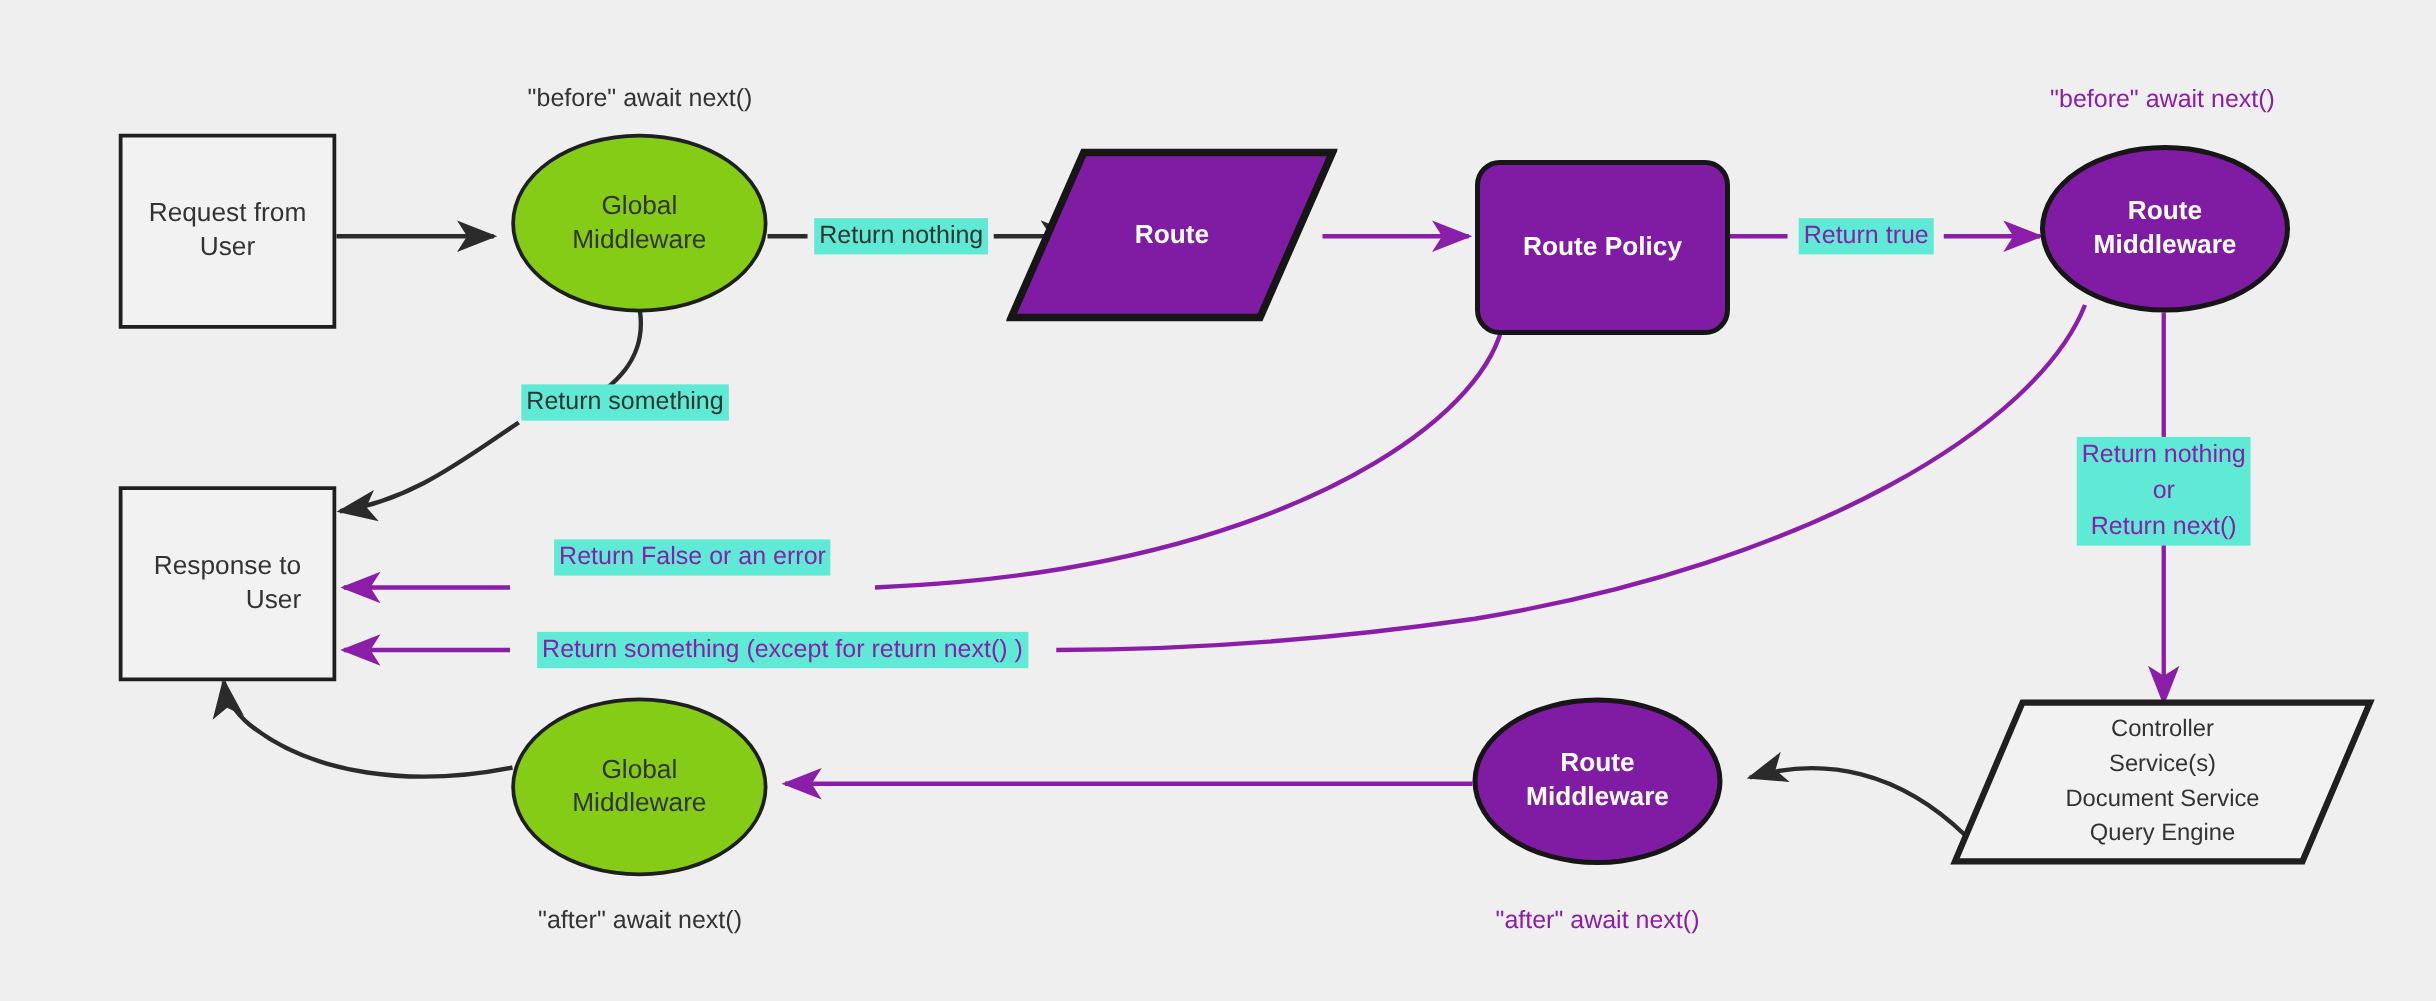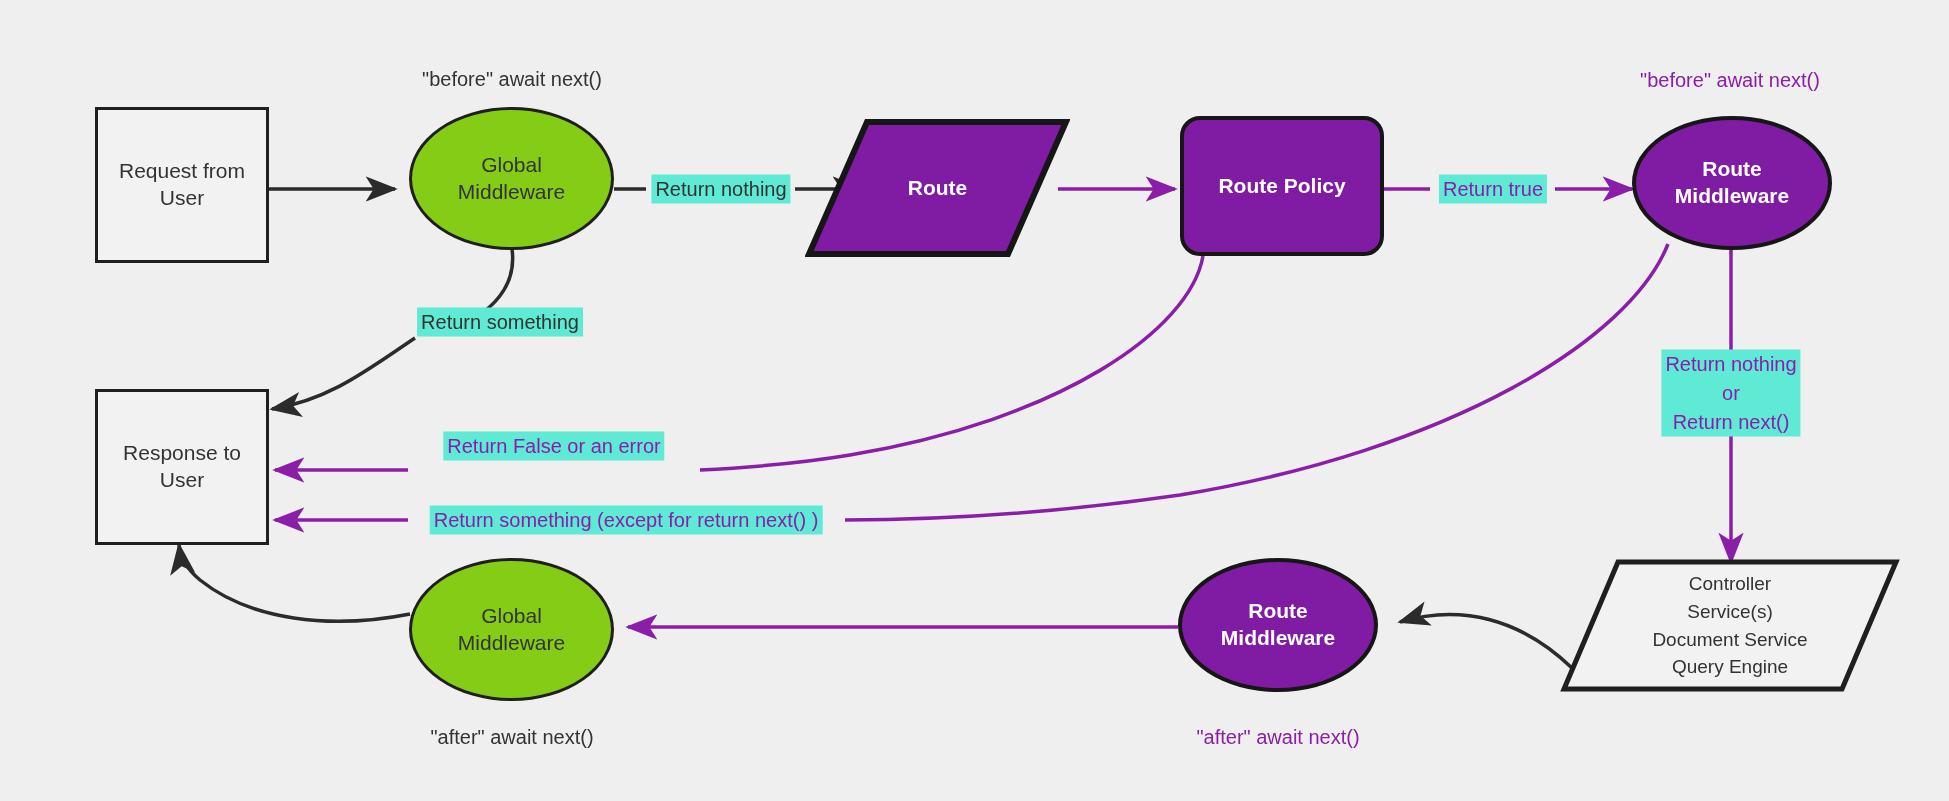--- a/index.html
+++ b/index.html
@@ -65,20 +65,21 @@
   }
 
   
   .rrect-purple {
     border: 4px solid #161616;
     border-radius: 20px;
     background: #801CA3;
     color: #ffffff;
     font-size: 21px;
     font-weight: bold;
+    margin-top: 12px;
   }
 
   
   .para-text {
     position: absolute;
     display: flex;
     align-items: center;
     justify-content: center;
     text-align: center;
     box-sizing: border-box;
@@ -190,21 +191,21 @@
   <div class="node ellipse-purple" style="left:1178px; top:558px; width:200px; height:134px;">
     <span class="node-label">Route
 Middleware</span>
   </div>
 
   <div class="node ellipse-plain" style="left:409px; top:558px; width:205px; height:143px;">
     <span class="node-label">Global
 Middleware</span>
   </div>
 
-  <div class="node rect-plain" style="left:95px; top:389px; width:174px; height:156px;">
+  <div class="node rect-plain" style="left:95px; top:389px; width:174px; height:156px;text-align:right;">
     <span class="node-label">Response to
 User</span>
   </div>
 
   <div class="edge-label lbl-dark" style="left:512px; top:79px;">"before" await next()</div>
 
   <div class="edge-label lbl-purple" style="left:1730px; top:80px;">"before" await next()</div>
 
   <div class="edge-label lbl-dark" style="left:512px; top:737px;">"after" await next()</div>
 

